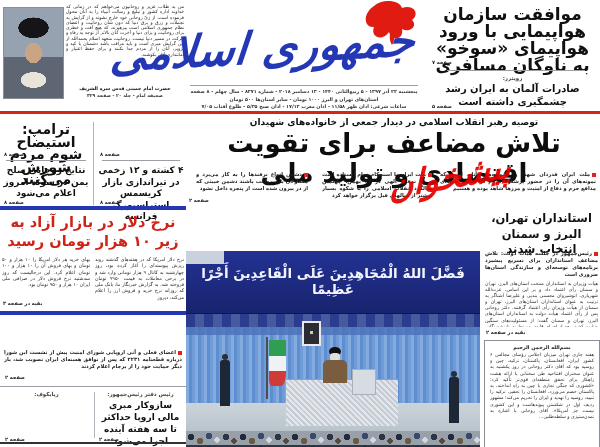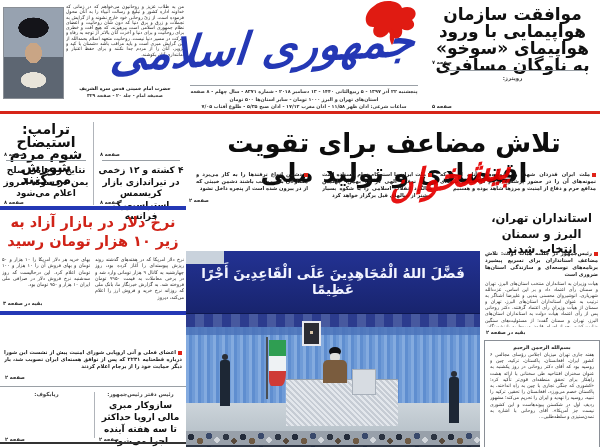--- a/index.html
+++ b/index.html
@@ -71,20 +71,21 @@
   <div class="abs" style="left:190px;top:85px;width:228px;border-top:1px solid #9aa0a6;padding-top:2px;">
     <div class="c b" style="font-size:4.8px;color:#333;line-height:7.5px;">پنجشنبه ۲۲ آذر ۱۳۹۷ - ۵ ربیع‌الثانی ۱۴۴۰ - ۱۳ دسامبر ۲۰۱۸ - شماره ۸۳۷۱ - سال چهلم - ۸ صفحه</div>
     <div class="c b" style="font-size:4.8px;color:#333;line-height:7.5px;">استان‌های تهران و البرز ۱۰۰۰ تومان - سایر استان‌ها ۵۰۰ تومان</div>
     <div class="c b" style="font-size:4.8px;color:#333;line-height:7.5px;">ساعات شرعی: اذان ظهر ۱۱/۵۸ - اذان مغرب ۱۷/۱۲ - اذان صبح ۵/۳۵ - طلوع آفتاب ۷/۰۵</div>
   </div>
 
   <div class="abs c b" style="left:430px;top:6px;width:165px;font-size:17px;line-height:17px;color:#111;">موافقت سازمان هواپیمایی با ورود هواپیمای «سوخو» به ناوگان مسافری</div>
   <div class="abs pageref" style="left:432px;top:59px;">صفحه ۷</div>
   <div class="abs rule" style="left:447px;top:70px;width:138px;"></div>
   <div class="abs c kick" style="left:430px;top:75px;width:165px;">رویترز:</div>
+  <div class="abs c b" style="left:430px;top:82px;width:165px;font-size:10px;line-height:13px;color:#111;">صادرات آلمان به ایران رشد چشمگیری داشته است</div>
   <div class="abs pageref" style="left:432px;top:103px;">صفحه ۵</div>
 
   <div class="abs" style="left:0;top:111px;width:600px;height:3px;background:#d62518;"></div>
 
   <div class="abs c b" style="left:2px;top:123px;width:88px;font-size:14px;line-height:12.5px;color:#111;">ترامپ: استیضاح شوم مردم شورش می‌کنند</div>
   <div class="abs pageref" style="left:4px;top:151px;">صفحه ۸</div>
   <div class="abs rule" style="left:6px;top:160px;width:80px;"></div>
   <div class="abs c b" style="left:2px;top:165px;width:88px;font-size:9px;line-height:11.5px;color:#111;">نتایج روحانی صلح یمن در سوئد امروز اعلام می‌شود</div>
   <div class="abs pageref" style="left:4px;top:199px;">صفحه ۸</div>
   <div class="abs" style="left:93px;top:122px;width:1px;height:83px;background:#b0b4ba;"></div>
@@ -110,20 +111,21 @@
   <div class="abs rule" style="left:0;top:386px;width:186px;"></div>
 
   <div class="abs c kick" style="left:97px;top:391px;width:87px;">رئیس دفتر رئیس‌جمهور:</div>
   <div class="abs c b" style="left:97px;top:399px;width:87px;font-size:9px;line-height:12px;color:#111;">سازوکار مبری مالی اروپا حداکثر تا سه هفته آینده اجرا می‌شود</div>
   <div class="abs pageref" style="left:99px;top:436px;">صفحه ۲</div>
   <div class="abs" style="left:94px;top:392px;width:1px;height:46px;background:#b0b4ba;"></div>
   <div class="abs c kick" style="left:3px;top:391px;width:87px;">ریابکوف:</div>
   <div class="abs pageref" style="left:5px;top:436px;">صفحه ۲</div>
   <div class="abs" style="left:0;top:442px;width:186px;height:1.5px;background:#333;"></div>
 
+  <div class="abs c b" style="left:190px;top:117px;width:408px;font-size:9px;color:#111;">توصیه رهبر انقلاب اسلامی در دیدار جمعی از خانواده‌های شهیدان</div>
   <div class="abs c b" style="left:188px;top:128px;width:412px;font-size:26px;color:#0d0d0d;letter-spacing:-0.5px;">تلاش مضاعف برای تقویت اقتصادی و تولید ملی</div>
   <div class="abs bulletpar clip" style="left:440px;top:171px;width:156px;height:30px;">
     <span class="bullet-sq"></span><span>ملت ایران قدردان شهدا و خانواده‌های آنان است که نمونه‌های آن را در حضور پرشکوه مردم در تشییع شهدای مدافع حرم و دفاع از امنیت و مرزها شاهد بوده و هستیم</span>
   </div>
   <div class="abs bulletpar clip" style="left:322px;top:171px;width:110px;height:30px;">
     <span class="bullet-sq"></span><span>ملت ایران با استحکام تمام ایستاده است و به توفیق الهی در ۲۲ بهمن، چهلمین سالگرد انقلاب اسلامی را با شکوه بسیار بیشتر از سالهای قبل برگزار خواهد کرد</span>
   </div>
   <div class="abs bulletpar clip" style="left:196px;top:171px;width:112px;height:30px;">
     <span class="bullet-sq"></span><span>دشمن انواع ترفندها را به کار می‌برد و مسئولان باید مراقب باشند دشمن خبیثی که از در بیرون شده است از پنجره داخل نشود</span>
   </div>

